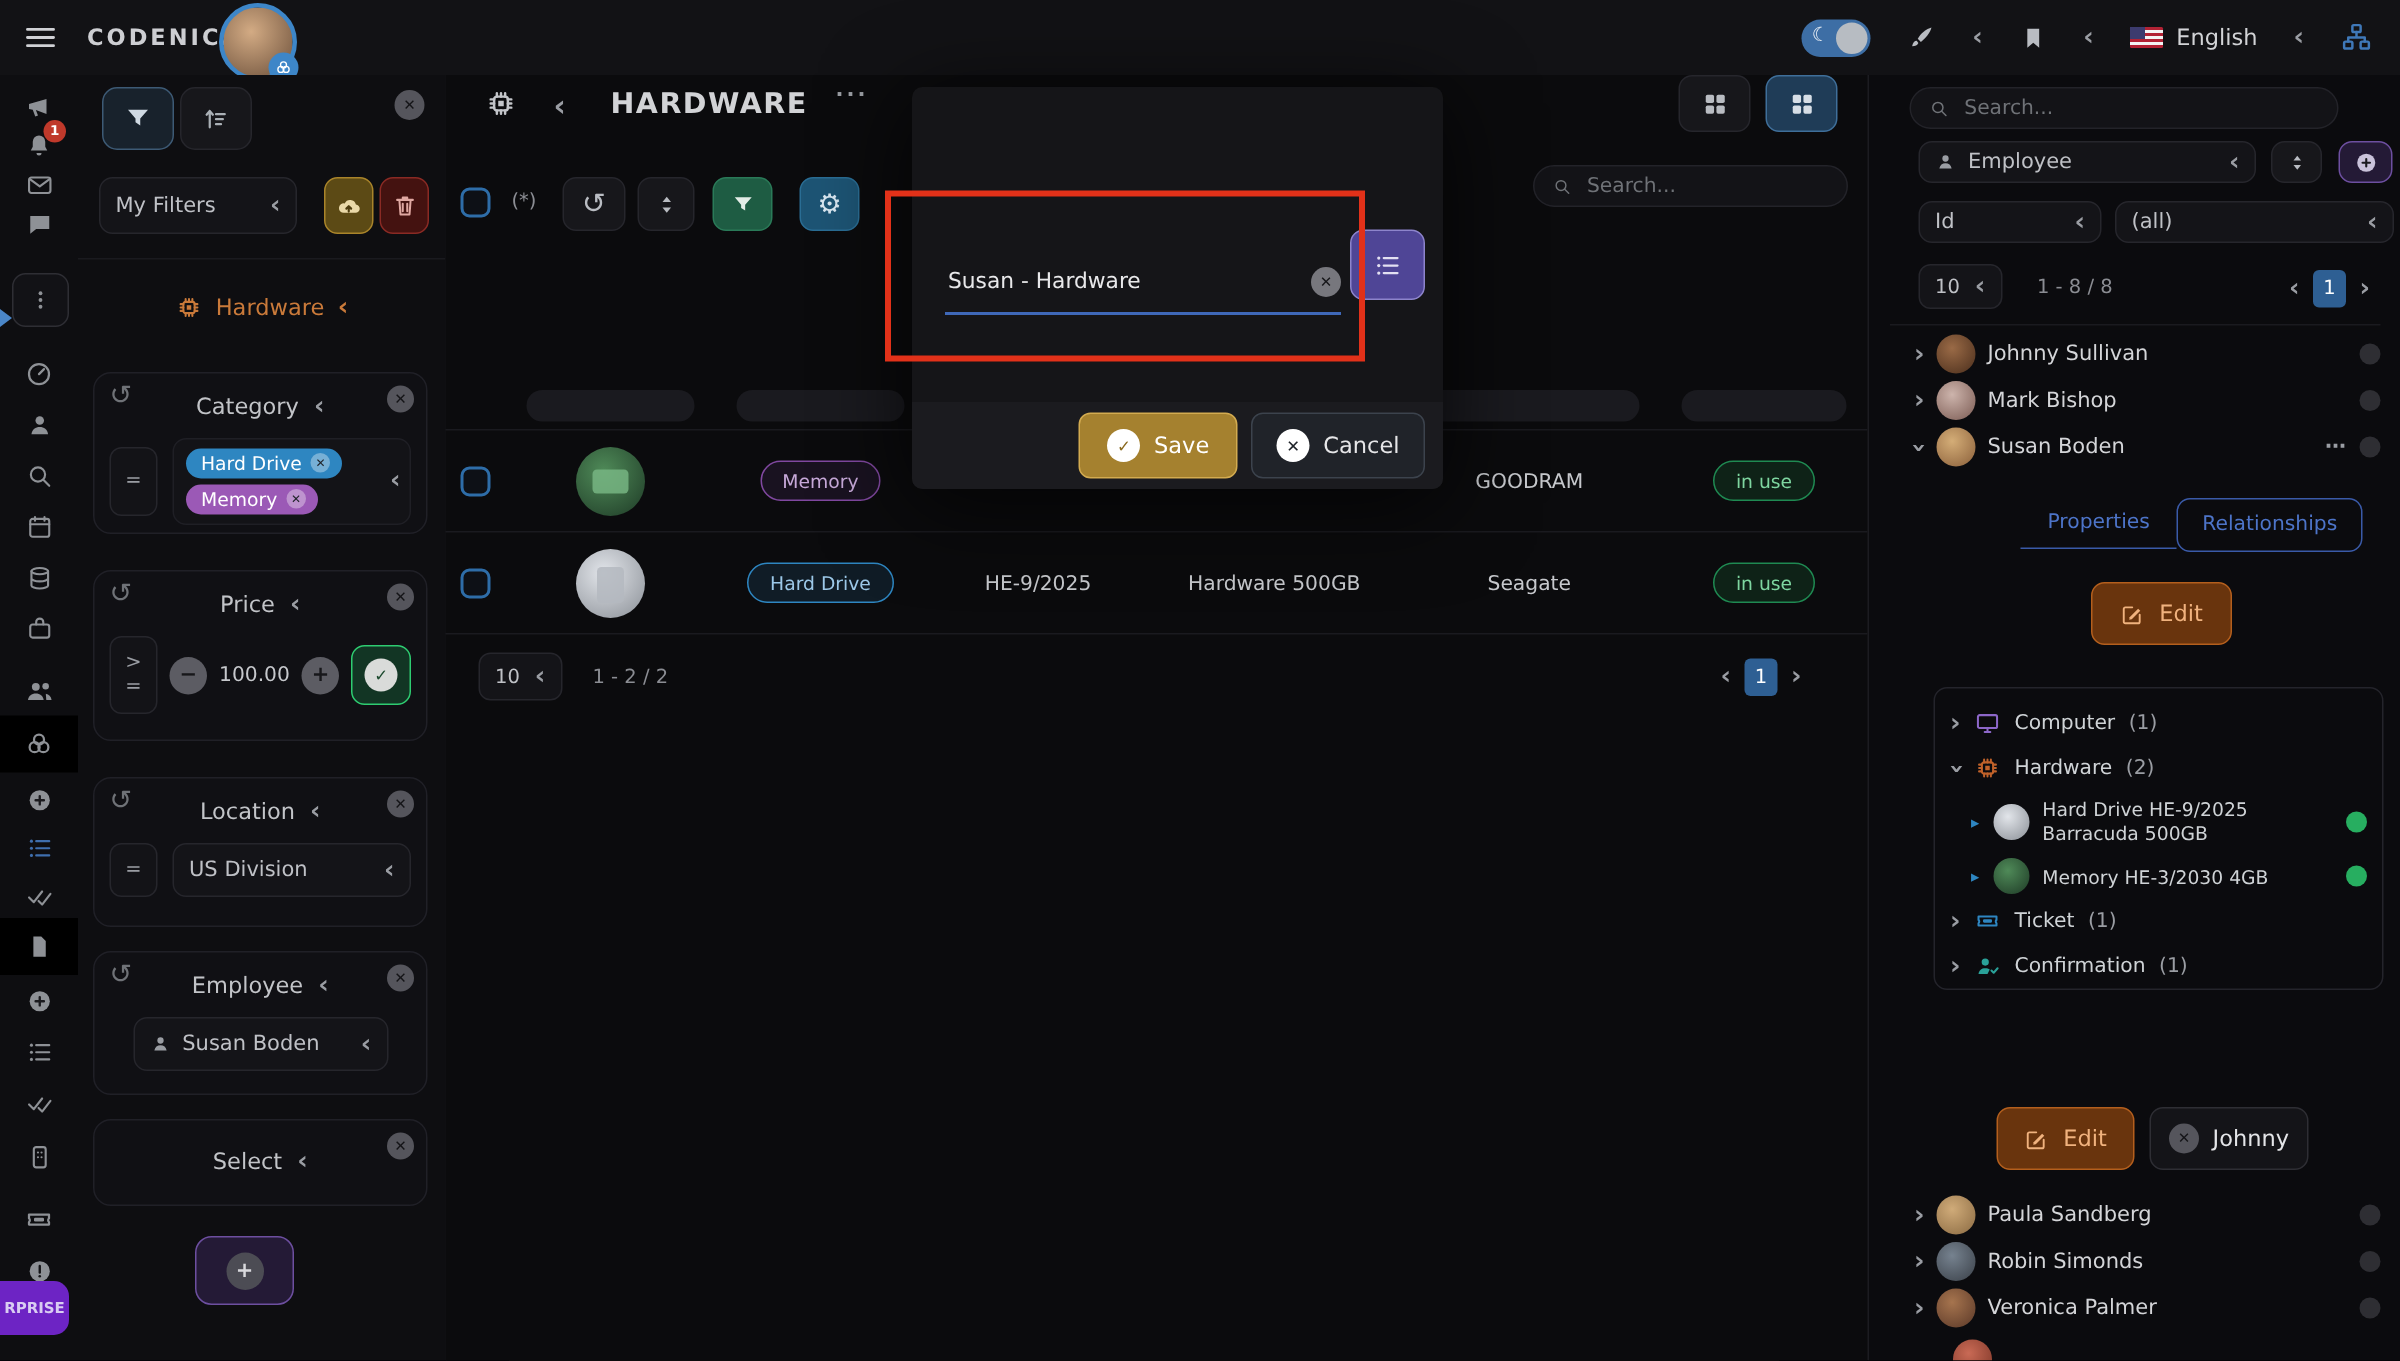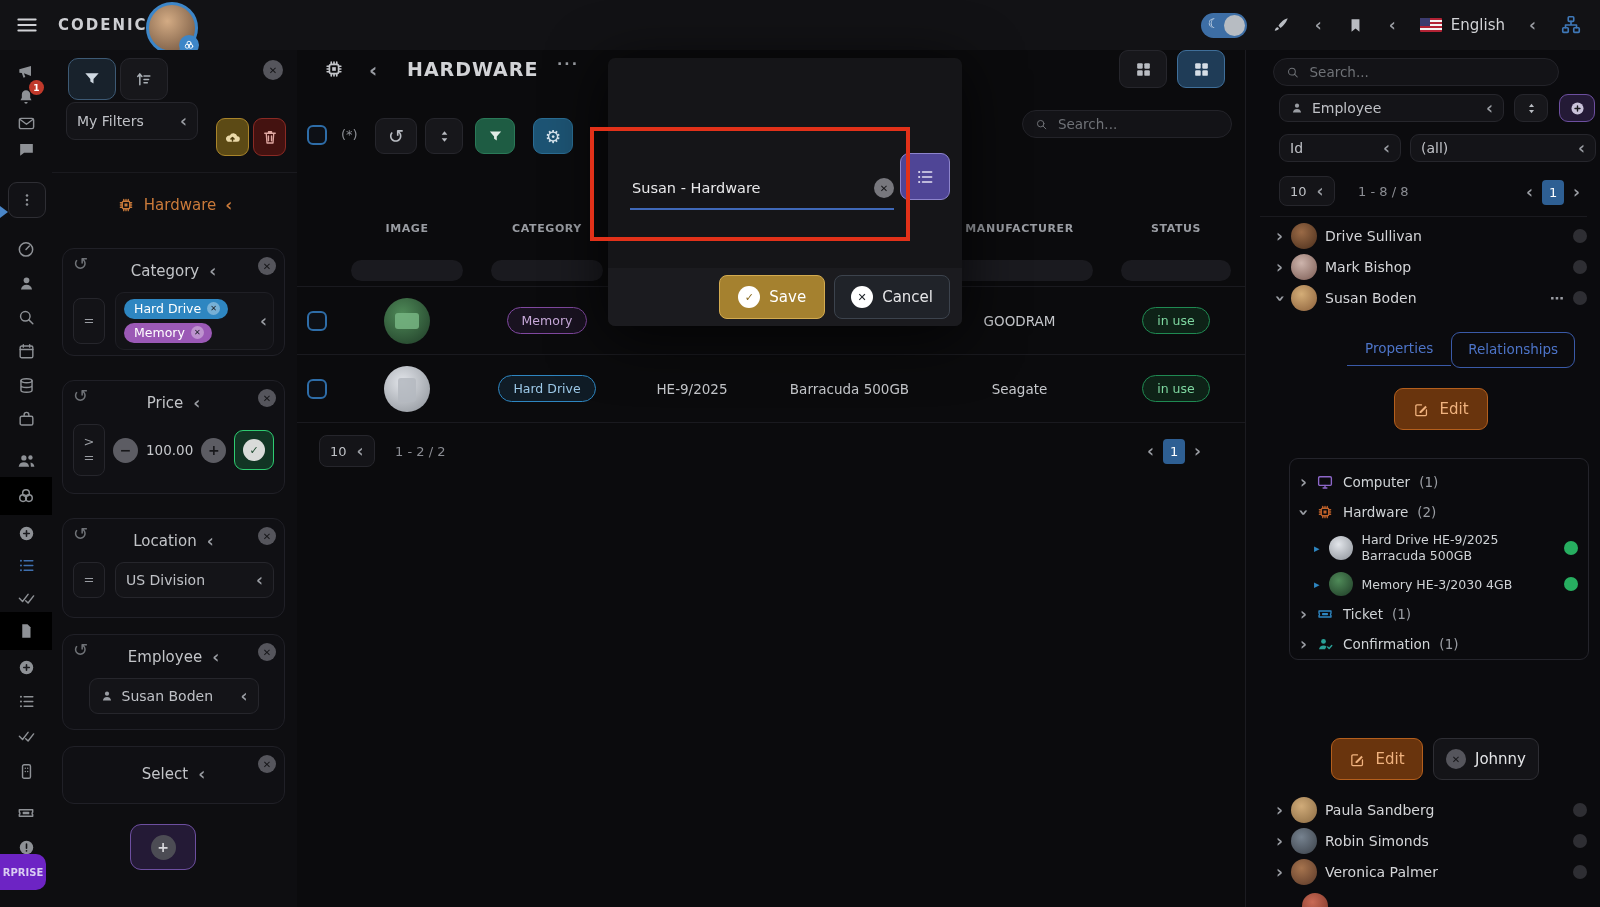--- a/index.html
+++ b/index.html
@@ -456,21 +456,21 @@
           <use href="#i-funnel"></use>
         </svg>
       </div>
     <div class="ftab" style="left:68px">
         <svg class="ic" width="20" height="20">
           <use href="#i-sortbars"></use>
         </svg>
       </div>
     <div class="abs xcirc" style="right:14px;top:10px">✕</div>
 
-    <div class="abs selbox" style="left:14px;top:52px;width:132px;height:38px">
+    <div class="abs selbox" style="left:14px;top:68px;width:132px;height:38px">
       <span>My Filters</span>
       <span class="chev">‹</span>
     </div>
     <div class="abs ibtn" style="left:164px;top:68px;width:33px;height:38px;background:#5c4a15;border-color:#a9842a;color:#ead9a8">
         <svg class="ic" width="19" height="19">
           <use href="#i-cloudup"></use>
         </svg>
       </div>
     <div class="abs ibtn" style="left:201px;top:68px;width:33px;height:38px;background:#441210;border-color:#8a2a24;color:#e0a8a2">
         <svg class="ic" width="18" height="18">
@@ -615,29 +615,20 @@
         </svg>
       </div>
     <div class="abs ibtn" style="left:236px;top:68px;width:40px;height:36px;background:#1d5474;border-color:#2a6d94;color:#d8e6f0;font-size:18px">⚙</div>
     <div class="abs searchpill" style="left:725px;top:60px;width:210px;height:28px">
       <svg class="ic" width="15" height="15">
           <use href="#i-search"></use>
         </svg>
       <input placeholder="Search..." style="">
     </div>
 
-    <div class="abs tbl-grid" style="left:0;top:155px;width:948px;height:46px">
-      <div></div>
-      <div class="th">IMAGE</div>
-      <div class="th">CATEGORY</div>
-      <div class="th"></div>
-      <div class="th"></div>
-      <div class="th">MANUFACTURER</div>
-      <div class="th">STATUS</div>
-    </div>
     <div class="abs tbl-grid" style="left:0;top:208px;width:948px;height:24px">
       <div></div>
       <div class="pill"></div>
       <div class="pill"></div>
       <div class="pill"></div>
       <div class="pill"></div>
       <div class="pill"></div>
       <div class="pill"></div>
     </div>
     <div class="hr" style="left:0;width:948px;top:236px"></div>
@@ -663,21 +654,21 @@
       <div style="display:flex;justify-content:center">
           <span class="cb"></span>
         </div>
       <div>
           <div class="rowavatar" style="background:radial-gradient(circle at 40% 35%,#e2e5ea,#8a8f96)">
             <i style="background:#b4b9c0;left:14px;top:12px;width:18px;height:24px"></i>
           </div>
         </div>
       <div style="text-align:center"><span class="ochip" style="border-color:#2e86c1;color:#9cc8e8;background:#101c26">Hard Drive</span></div>
       <div class="cell">HE-9/2025</div>
-      <div class="cell">Barracuda 500GB</div>
+      <div class="cell">Hardware 500GB</div>
       <div class="cell">Seagate</div>
       <div style="text-align:center"><span class="ochip" style="border-color:#1f8a52;color:#7ed6a0;background:#0e2217">in use</span></div>
     </div>
     <div class="hr" style="left:0;width:948px;top:372px"></div>
 
     <div class="abs pgbox" style="left:22px;top:385px">
       <span>10</span>
       <span class="chev">‹</span>
     </div>
     <div class="abs" style="left:98px;top:394px;font-size:13px;color:#8b8d93">1 - 2 / 2</div>
@@ -730,21 +721,21 @@
     <div class="abs pager" style="left:280px;top:130px">
       <span class="chev">‹</span>
       <span class="pagenum">1</span>
       <span class="chev">›</span>
     </div>
     <div class="hr" style="left:14px;right:14px;top:166px"></div>
 
     <div class="prow" style="top:172px">
       <span class="chev dright">›</span>
       <span class="pavatar" style="background:radial-gradient(circle at 40% 35%,#9a6a46,#4a2e1c)"></span>
-      <span class="pname">Drive Sullivan</span>
+      <span class="pname">Johnny Sullivan</span>
       <span class="dotgray"></span>
     </div>
     <div class="prow" style="top:203px">
       <span class="chev dright">›</span>
       <span class="pavatar" style="background:radial-gradient(circle at 40% 35%,#cdb4ac,#7a5a52)"></span>
       <span class="pname">Mark Bishop</span>
       <span class="dotgray"></span>
     </div>
     <div class="prow" style="top:234px">
       <span class="chev down">‹</span>

